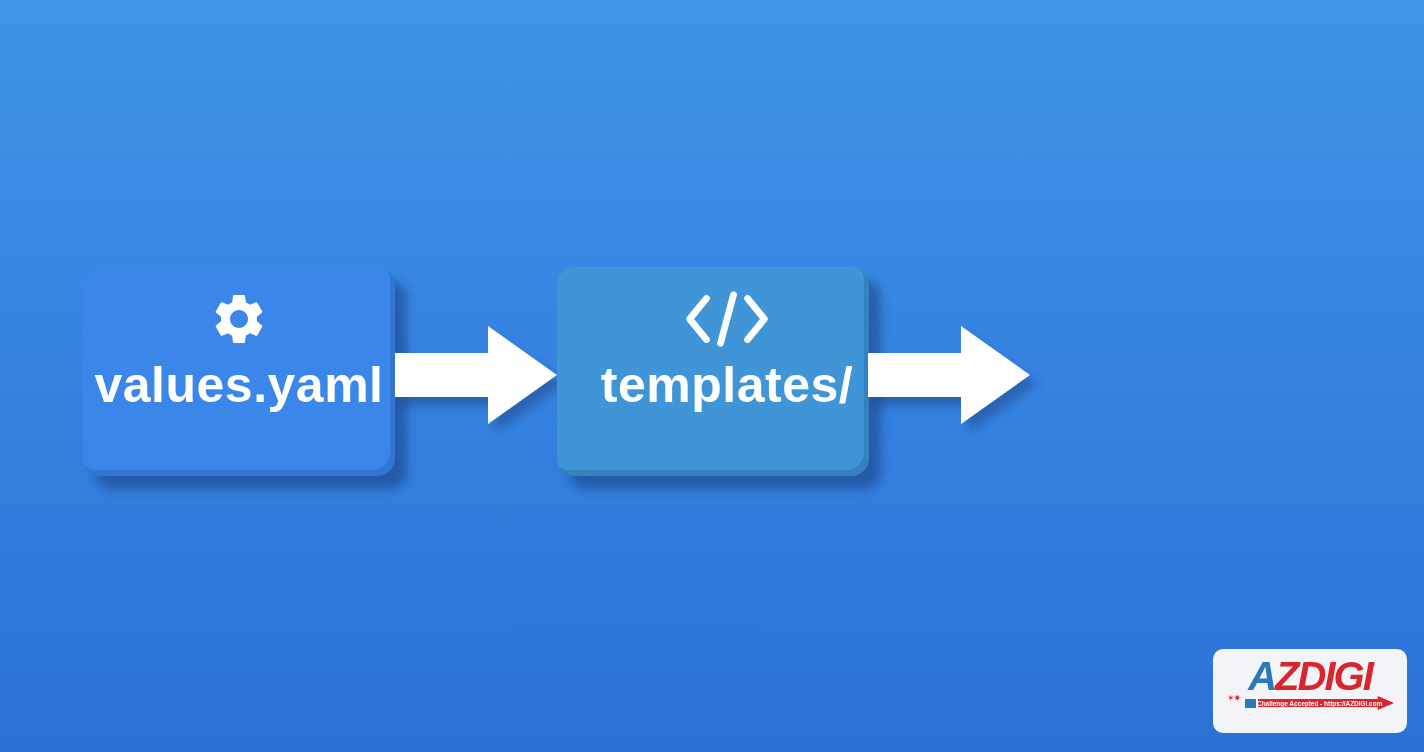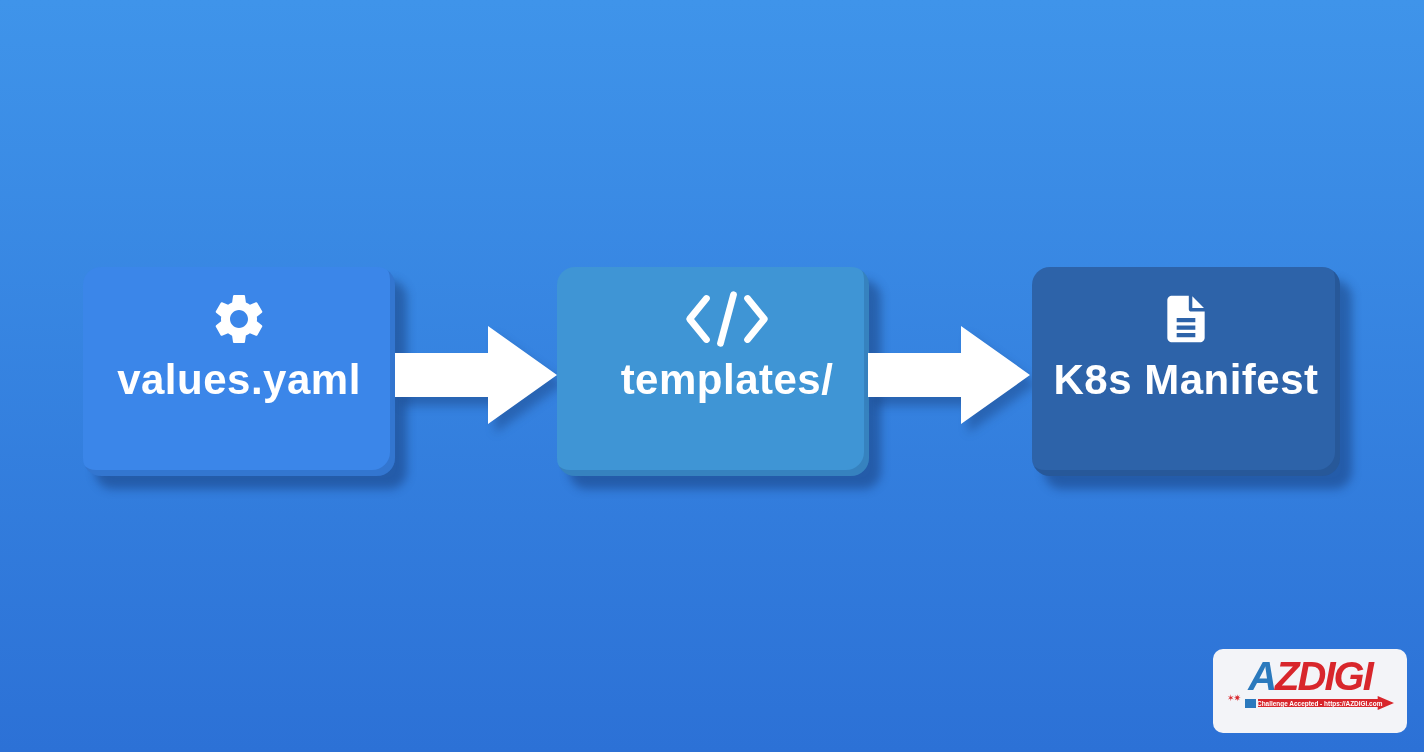--- a/index.html
+++ b/index.html
@@ -24,21 +24,21 @@
   }
   .node-0{left:83px;width:312px;}
   .node-1{left:557px;width:312px;padding-left:28px;}
   .node-2{left:1032px;width:308px;}
   .node-icon{
     height:60px;display:flex;align-items:center;justify-content:center;
   }
   .node-label{
     margin-top:7px;
     color:#ffffff;
-    font-size:42px;font-weight:700;
+    font-size:50px;font-weight:700;
     letter-spacing:0.5px;
     white-space:nowrap;
   }
 
   
   .arrow{
     position:absolute;top:323px;width:165px;height:104px;
     filter:drop-shadow(7px 9px 5px rgba(17,45,97,0.35));
   }
   .arrow-1{left:395px;}
@@ -109,30 +109,20 @@
         <polyline points="35,4 44,15 35,26" stroke="#ffffff" stroke-width="3.6" fill="none" stroke-linecap="round" stroke-linejoin="round"></polyline>
       </svg>
     </div>
     <div class="node-label">templates/</div>
   </div>
 
   <svg class="arrow arrow-2" viewBox="0 0 165 104">
     <polygon points="0,30 93,30 93,3 162,52 93,101 93,74 0,74" fill="#ffffff"></polygon>
   </svg>
 
-  <div class="node node-2" style="background-color: rgb(45, 99, 169);">
-    <div class="node-icon">
-      <svg width="56" height="56" viewBox="0 0 24 24" aria-hidden="true">
-        <path fill="#ffffff" fill-rule="evenodd" d="M13.2 2H6C4.9 2 4 2.9 4 4v16c0 1.1 .9 2 2 2h12c1.1 0 2-.9 2-2V8.8h-5.8c-.55 0-1-.45-1-1V2z
-          M8 11.6h8v1.8H8z M8 14.8h8v1.8H8z M8 18h8v1.8H8z"></path>
-        <path fill="#ffffff" d="M14.7 2.3l5 5h-5z"></path>
-      </svg>
-    </div>
-    <div class="node-label">K8s Manifest</div>
-  </div>
 
   <div class="watermark" style="background: rgb(243, 244, 248);">
     <div class="brand">
       <span class="brand-a" style="color: rgb(43, 121, 189);">A</span><span class="brand-rest" style="color: rgb(216, 38, 44);">ZDIGI</span>
     </div>
     <div class="spark" style="color: rgb(216, 38, 44);">✶✷</div>
     <div class="tagline-badge" style="background: rgb(43, 121, 189);"></div>
     <div class="tagline-arrow" style="background: rgb(216, 38, 44);">
       <span>Challenge Accepted - https://AZDIGI.com</span>
     </div>

